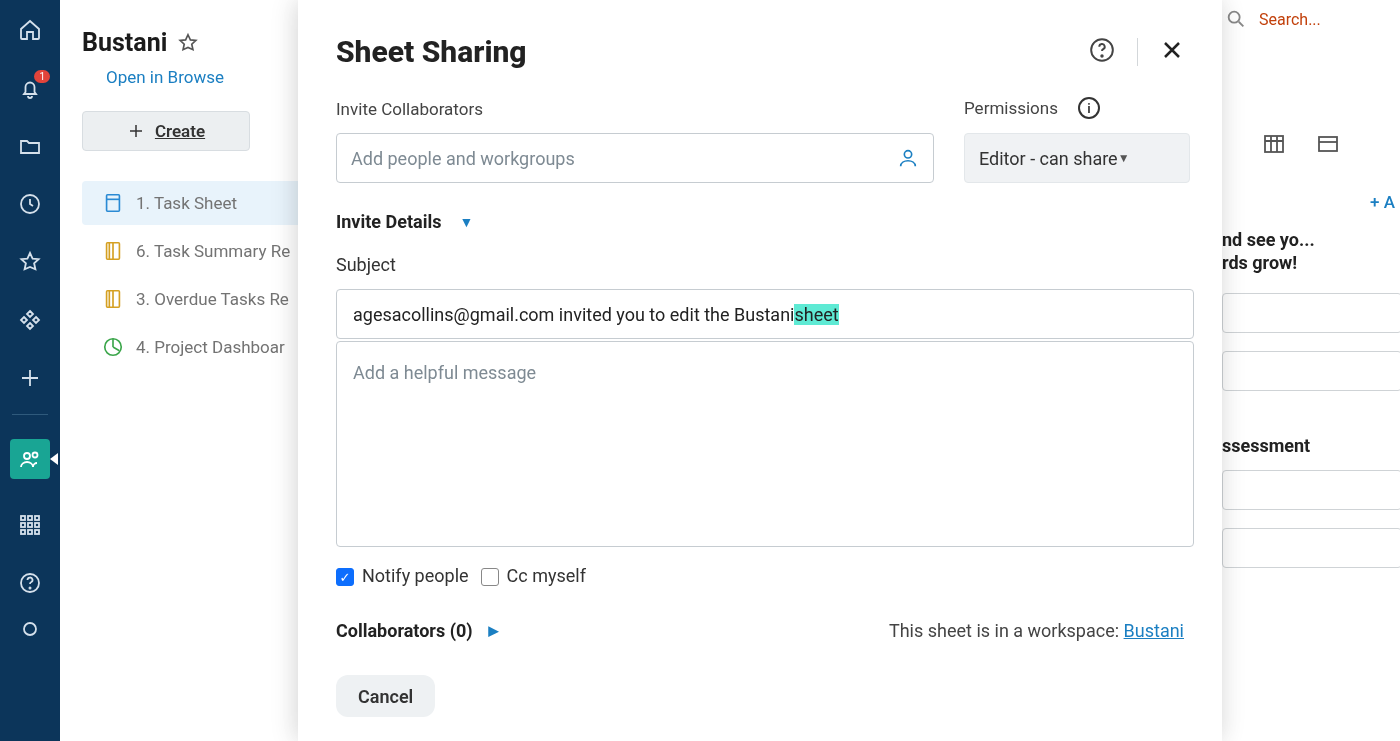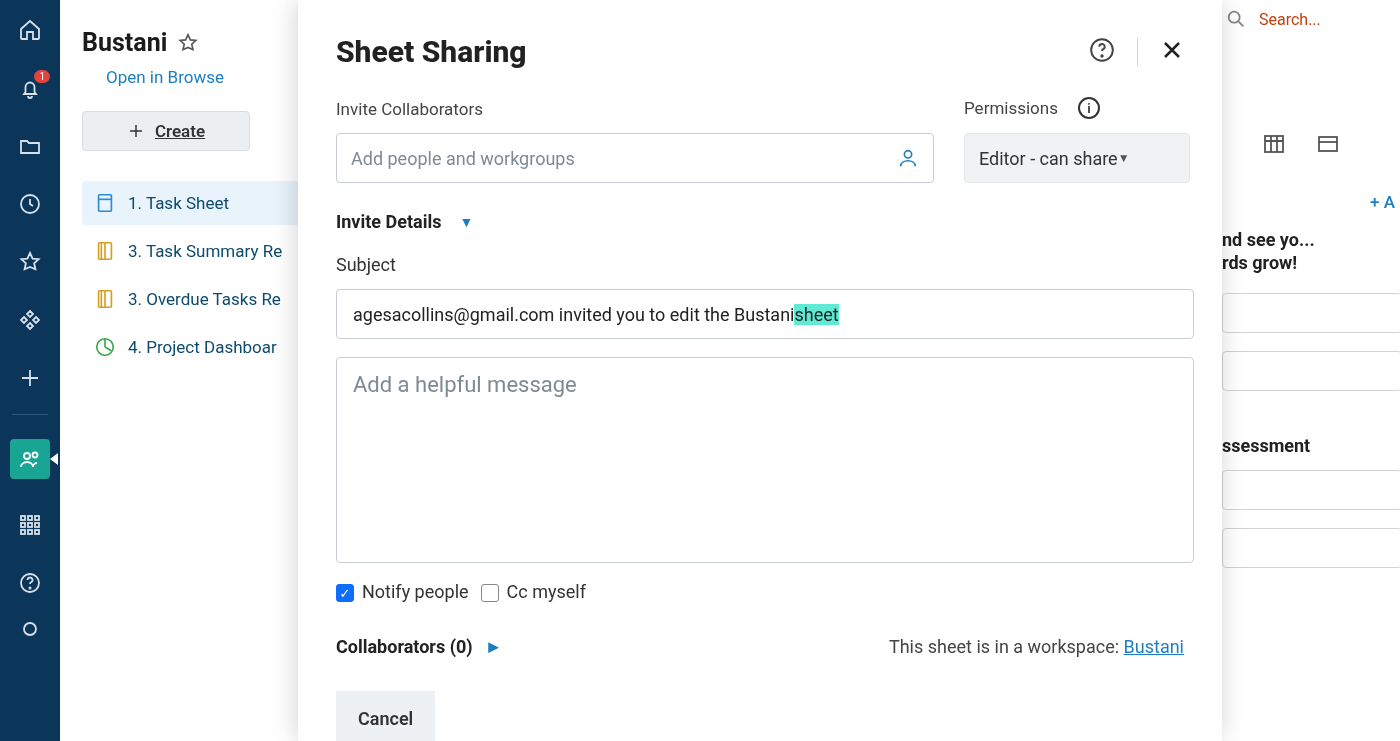--- a/index.html
+++ b/index.html
@@ -17,21 +17,21 @@
 
 .panel { position: absolute; left: 60px; top: 0; width: 260px; height: 741px; background: #fff; padding: 28px 0 0 22px; }
 .panel-title-row { display:flex; align-items:center; gap:10px; }
 .panel-title { font-size: 25px; font-weight: 700; color: #1b1b1b; }
 .star-icon { width:22px; height:22px; color:#555; }
 .open-link { color:#1b7fc2; font-size:17px; margin-top:10px; cursor:pointer; display:inline-block;margin-left:24px; }
 .create-btn { margin-top:24px; width: 168px; height: 40px; background:#eceff1; border:1px solid #d8dde1; border-radius:4px; display:flex; align-items:center; justify-content:center; gap:10px; font-size:17px; font-weight:600; color:#333; cursor:pointer;text-decoration:underline; }
 .create-btn svg { width:18px; height:18px; }
 
 .nav-list { margin-top: 30px; display:flex; flex-direction:column; gap:4px; }
-.nav-item { display:flex; align-items:center; gap:12px; height:44px; padding:0 12px; font-size:17px; color:#0c4a6e; border-radius:4px; cursor:pointer; }
+.nav-item { display:flex; align-items:center; gap:12px; height:44px; padding:0 20px; font-size:17px; color:#737373; border-radius:4px; cursor:pointer; }
 .nav-item.active { background:#e8f3fb; }
 .nav-item .ni-icon { width:22px; height:22px; display:flex; align-items:center; justify-content:center; }
 
 
 .topright { position:absolute; left: 1225px; top: 8px; display:flex; align-items:center; gap:12px; color:#6a6a6a; }
 .topright svg { width:22px; height:22px; }
 .search-ph { font-size:16px; color:#c2410c; }
 .viewbar { position:absolute; left:1262px; top:132px; display:flex; gap:30px; align-items:center; color:#555; }
 .viewbar svg { width:24px; height:24px; }
 .add-a { position:absolute; left:1370px; top:192px; color:#1b7fc2; font-size:17px; font-weight:500; }
@@ -64,35 +64,35 @@
 .perm-select { width:226px; height:50px; background:#f0f2f4; border:1px solid #e3e7ea; border-radius:4px; display:flex; align-items:center; justify-content:flex-start; padding:0 14px; font-size:18px; color:#333; cursor:pointer; }
 .caret { font-size:12px; color:#555; }
 
 .invite-details { display:flex; align-items:center; gap:18px; margin-top:28px; font-size:18px; font-weight:700; color:#222; cursor:pointer; }
 .invite-details .tri { color:#1b7fc2; font-size:14px; }
 
 .sub-label { margin-top:22px; font-size:18px; color:#333; }
 .subject-input { margin-top:14px; width:858px; height:50px; border:1px solid #c6ccd1; border-radius:4px; padding:0 16px; font-size:18px; color:#222; display:flex; align-items:center; }
 .subject-input .sel { background:#5eead4; }
 
-.message-box { margin-top:18px; width:858px; height:206px; border:1px solid #c6ccd1; border-radius:4px; padding:14px 16px; font-size:22px; color:#7e8a93; }
+.message-box { margin-top:2px; width:858px; height:206px; border:1px solid #c6ccd1; border-radius:4px; padding:20px 16px; font-size:18px; color:#7e8a93; }
 
 .check-row { margin-top:18px; display:flex; align-items:center; gap:12px; font-size:18px; color:#333; }
 .chk { width:18px; height:18px; border:1px solid #888; border-radius:3px; display:inline-flex; align-items:center; justify-content:center; margin-right:8px; vertical-align:middle; }
 .chk.checked { background:#0d6efd; border-color:#0d6efd; color:#fff; font-size:13px; }
 
 .collab-row { margin-top:34px; display:flex; justify-content:space-between; align-items:center; font-size:18px; }
 .collab-left { display:flex; align-items:center; gap:16px; font-weight:700; color:#222; }
 .collab-left .tri { color:#1b7fc2; font-size:13px; }
 .ws-text { color:#444; }
 .ws-link { color:#1b7fc2; text-decoration:underline; cursor:pointer; }
 
 .btn-row { margin-top:34px; display:flex; justify-content:space-between; align-items:center; }
 .btn-row .right-btns { display:flex; gap:18px; }
-.btn { height:54px; padding:0 22px; border-radius:0; font-size:18px; font-weight:600; display:flex; align-items:center; justify-content:center; cursor:pointer; }
+.btn { height:42px; padding:0 22px; border-radius:12px; font-size:18px; font-weight:600; display:flex; align-items:center; justify-content:center; cursor:pointer; }
 .btn.gray { background:#eef1f3; color:#333; }
 .btn.blue { background:#1e6fc4; color:#fff; }
 </style>
 </head>
 <body>
 
 <div class="rail">
   <div class="rail-icon">
     <svg viewBox="0 0 24 24">
         <path d="M3 11 12 3l9 8v9a1 1 0 0 1-1 1h-5v-7H9v7H4a1 1 0 0 1-1-1z"></path>
@@ -194,21 +194,21 @@
       </span>
       <span>1. Task Sheet</span>
     </div>
     <div class="nav-item">
       <span class="ni-icon">
         <svg viewBox="0 0 24 24" fill="none" stroke="#d5a022" stroke-width="1.8">
             <rect x="5" y="3" width="14" height="18" rx="1"></rect>
             <path d="M8 3v18M12 3v18"></path>
           </svg>
       </span>
-      <span>3. Task Summary Re</span>
+      <span>6. Task Summary Re</span>
     </div>
     <div class="nav-item">
       <span class="ni-icon">
         <svg viewBox="0 0 24 24" fill="none" stroke="#d5a022" stroke-width="1.8">
             <rect x="5" y="3" width="14" height="18" rx="1"></rect>
             <path d="M8 3v18M12 3v18"></path>
           </svg>
       </span>
       <span>3. Overdue Tasks Re</span>
     </div>

